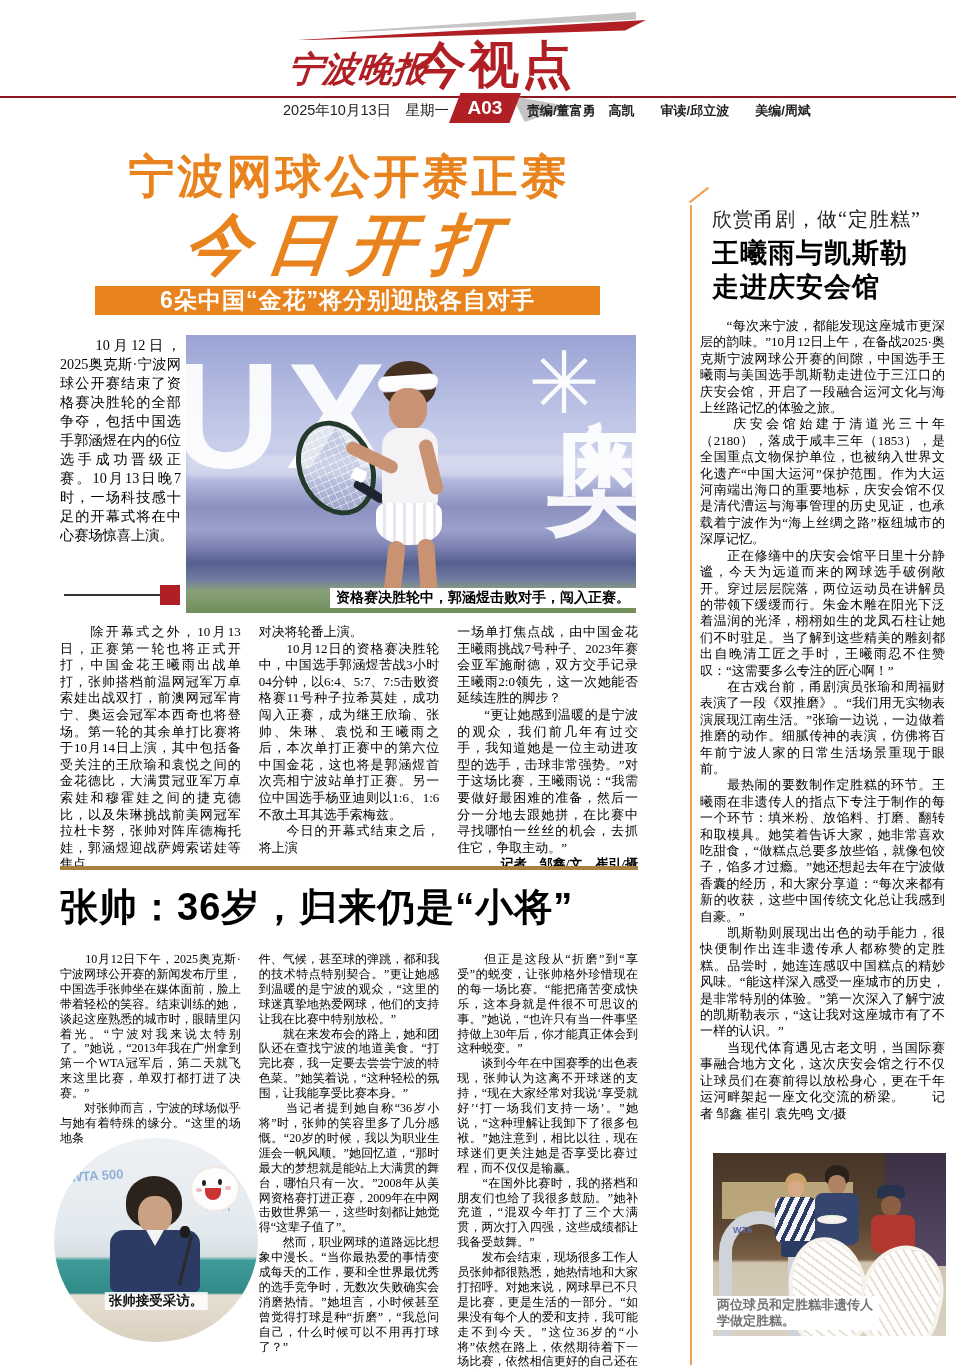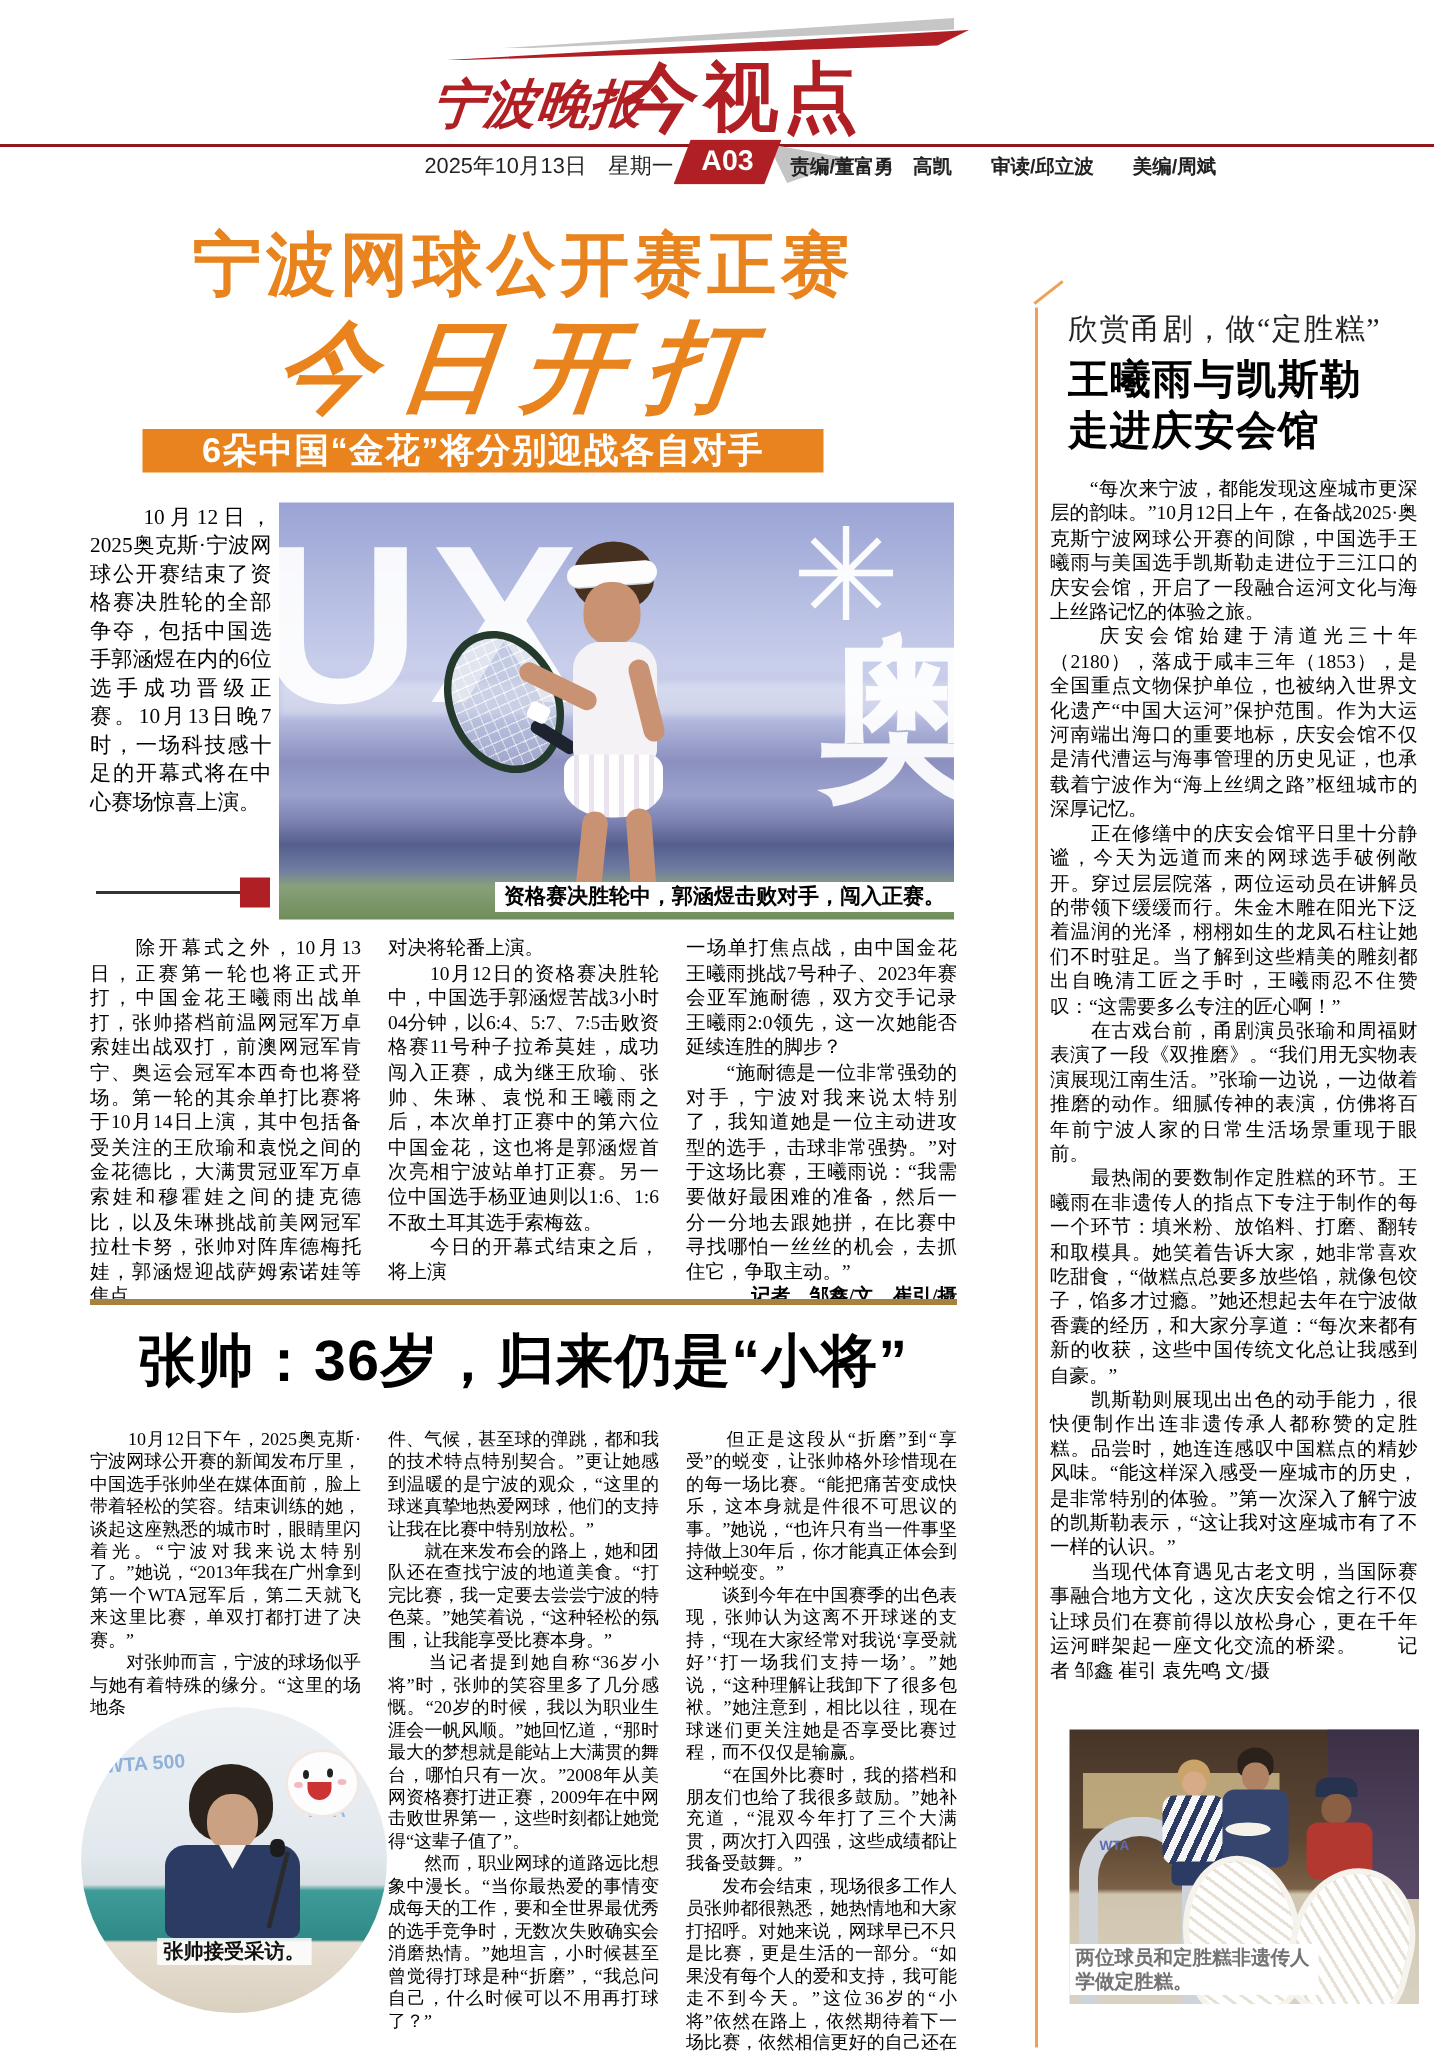--- a/index.html
+++ b/index.html
@@ -25,21 +25,21 @@
     clip-path:polygon(16% 0,100% 0,84% 100%,0 100%);color:#fff;font-weight:bold;
     font-size:19px;text-align:center;line-height:30px;
     font-family:"Liberation Sans","DejaVu Sans",sans-serif;}
   .editors-text{left:527px;top:102px;font-size:13px;font-weight:bold;color:#222;
     font-family:"Liberation Sans","DejaVu Sans",sans-serif;}
   
   .lead-h1{left:60px;top:146px;width:578px;text-align:center;font-size:46px;font-weight:900;
     color:#e9831d;letter-spacing:3px;font-family:"Liberation Sans","DejaVu Sans",sans-serif;}
   .lead-h2{left:60px;top:200px;width:578px;text-align:center;font-size:66px;font-weight:900;
     font-style:italic;color:#e9831d;letter-spacing:16px;transform:skewX(-6deg);}
-  .lead-bar{left:95px;top:286px;width:454px;height:29px;background:#e9831d;color:#fff;
+  .lead-bar{left:95px;top:286px;width:505px;height:29px;background:#e9831d;color:#fff;
     font-size:23px;font-weight:bold;text-align:center;line-height:29px;letter-spacing:1px;
     font-family:"Liberation Sans","DejaVu Sans",sans-serif;}
   .lead-intro{left:60px;top:336px;width:121px;font-size:14.2px;line-height:19px;
     text-align:justify;color:#000;}
   .intro-rule{left:64px;top:594px;width:96px;height:2px;background:#333;}
   .intro-square{left:160px;top:585px;width:20px;height:20px;background:#b01f24;}
   
   .photo1{left:186px;top:335px;width:450px;height:278px;overflow:hidden;
     background:linear-gradient(180deg,#9aa3d4 0%,#b5bde2 22%,#c9cfeb 40%,#b3b9de 52%,
       #8b90bf 62%,#9ba1cc 70%,#7f84b4 76%,#555f8e 82%,#707ba2 88%,#89a07b 92%,#6f8d58 100%);}
@@ -76,21 +76,21 @@
     transform:rotate(-4deg);}
   .ph1-caption{right:0;bottom:5px;background:#ffffff;color:#000;font-size:14px;font-weight:bold;
     padding:1px 6px;font-family:"Liberation Sans","DejaVu Sans",sans-serif;}
   
   .lead-cols{left:60px;top:624px;width:578px;height:240px;display:flex;gap:18px;}
   .col{flex:1 1 0;font-size:13px;line-height:16.6px;text-align:justify;color:#000;}
   .col p{margin:0;}
   .lead-byline{text-align:right;margin-top:2px;font-weight:bold;}
   .gold-divider{left:60px;top:866px;width:578px;height:4px;background:#a9813f;}
   
-  .feat-h{left:60px;top:882px;width:578px;text-align:center;font-size:38px;font-weight:900;
+  .feat-h{left:60px;top:882px;width:578px;font-size:38px;font-weight:900;
     color:#000;font-family:"Liberation Sans","DejaVu Sans",sans-serif;letter-spacing:1px;}
   .feat-cols{left:60px;top:952px;width:578px;display:flex;gap:18px;}
   .fcol{flex:1 1 0;font-size:12px;line-height:14.9px;text-align:justify;color:#000;}
   .fcol p{margin:0;}
   
   .rphoto{left:54px;top:1138px;width:204px;height:204px;border-radius:50%;overflow:hidden;
     background:linear-gradient(180deg,#eef1f4 0%,#e2e9ee 48%,#d7dfe2 58%,#3f9b98 60%,
       #2f8a88 76%,#e7dfd2 77%,#d9d0bf 100%);}
   .rp-wta1{left:16px;top:30px;font-size:13px;font-weight:900;color:#8fb0d8;
     font-family:"Liberation Sans","DejaVu Sans",sans-serif;transform:rotate(-4deg);}
@@ -200,21 +200,21 @@
     <div class="col">
       <p>　　除开幕式之外，10月13日，正赛第一轮也将正式开打，中国金花王曦雨出战单打，张帅搭档前温网冠军万卓索娃出战双打，前澳网冠军肯宁、奥运会冠军本西奇也将登场。第一轮的其余单打比赛将于10月14日上演，其中包括备受关注的王欣瑜和袁悦之间的金花德比，大满贯冠亚军万卓索娃和穆霍娃之间的捷克德比，以及朱琳挑战前美网冠军拉杜卡努，张帅对阵库德梅托娃，郭涵煜迎战萨姆索诺娃等焦点</p>
     </div>
     <div class="col">
       <p>对决将轮番上演。</p>
       <p>　　10月12日的资格赛决胜轮中，中国选手郭涵煜苦战3小时04分钟，以6:4、5:7、7:5击败资格赛11号种子拉希莫娃，成功闯入正赛，成为继王欣瑜、张帅、朱琳、袁悦和王曦雨之后，本次单打正赛中的第六位中国金花，这也将是郭涵煜首次亮相宁波站单打正赛。另一位中国选手杨亚迪则以1:6、1:6不敌土耳其选手索梅兹。</p>
       <p>　　今日的开幕式结束之后，将上演</p>
     </div>
     <div class="col">
       <p>一场单打焦点战，由中国金花王曦雨挑战7号种子、2023年赛会亚军施耐德，双方交手记录王曦雨2:0领先，这一次她能否延续连胜的脚步？</p>
-      <p>　　“施耐德是一位非常强劲的对手，宁波对我来说太特别了，我知道她是一位主动进攻型的选手，击球非常强势。”对于这场比赛，王曦雨说：“我需要做好最困难的准备，然后一分一分地去跟她拼，在比赛中寻找哪怕一丝丝的机会，去抓住它，争取主动。”</p>
+      <p>　　“更让她感到温暖的是宁波的观众，我们前几年有过交手，我知道她是一位主动进攻型的选手，击球非常强势。”对于这场比赛，王曦雨说：“我需要做好最困难的准备，然后一分一分地去跟她拼，在比赛中寻找哪怕一丝丝的机会，去抓住它，争取主动。”</p>
       <p class="lead-byline">记者　邹鑫/文　崔引/摄</p>
     </div>
   </div>
 
   <div class="abs gold-divider"></div>
 
   <div class="abs feat-h">张帅：36岁，归来仍是“小将”</div>
   <div class="abs feat-cols">
     <div class="fcol">
       <p>　　10月12日下午，2025奥克斯·宁波网球公开赛的新闻发布厅里，中国选手张帅坐在媒体面前，脸上带着轻松的笑容。结束训练的她，谈起这座熟悉的城市时，眼睛里闪着光。“宁波对我来说太特别了。”她说，“2013年我在广州拿到第一个WTA冠军后，第二天就飞来这里比赛，单双打都打进了决赛。”</p>

